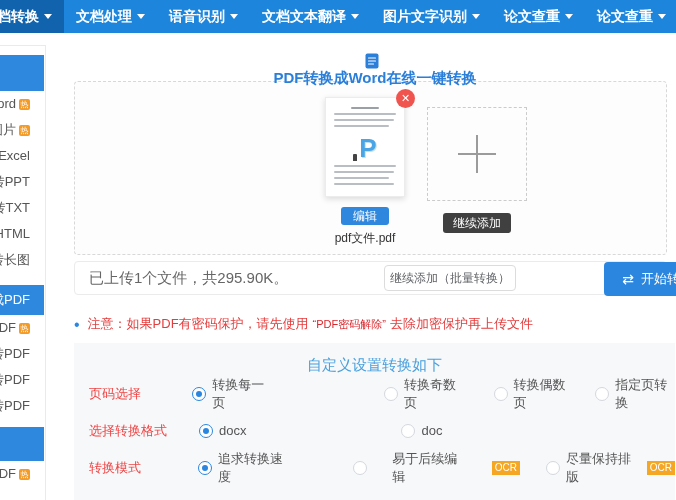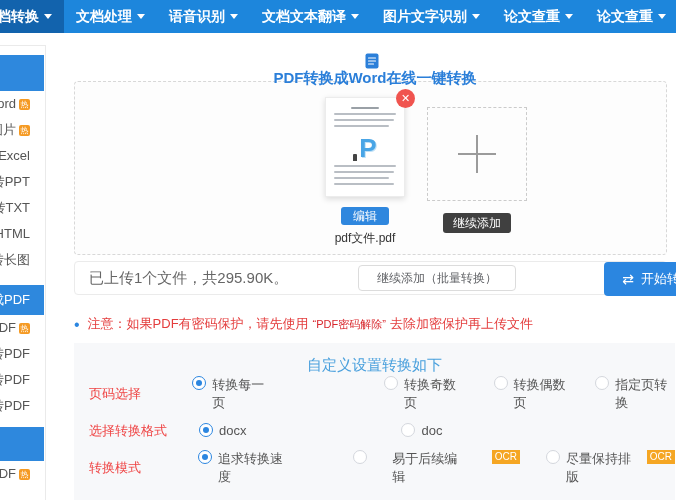--- a/index.html
+++ b/index.html
@@ -64,37 +64,37 @@
   .plus::before{content:"";position:absolute;left:0;top:18px;width:38px;height:2px;background:#9b9b9b;}
   .plus::after{content:"";position:absolute;left:18px;top:0;width:2px;height:38px;background:#9b9b9b;}
   .add-btn{display:inline-block;margin-top:12px;background:#404040;color:#fff;font-size:12px;
     line-height:20px;padding:0 10px;border-radius:3px;cursor:pointer;}
   
   .status-bar{position:relative;margin:6px 0 0 30px;width:593px;height:34px;box-sizing:border-box;
     border:1px solid #ebebeb;border-radius:4px;background:#fff;display:flex;align-items:center;
     padding:0 150px 0 14px;}
   .status-text{flex:1;font-size:15px;color:#666;}
   .batch-btn{border:1px solid #dcdcdc;border-radius:4px;background:#fff;color:#606266;
-    font-size:12px;line-height:24px;padding:0 18px;cursor:pointer;white-space:nowrap;}
+    font-size:12px;line-height:24px;padding:0 5px;cursor:pointer;white-space:nowrap;}
   .convert-btn{position:absolute;right:-45px;top:0;height:34px;box-sizing:border-box;
     background:#2b86e0;color:#fff;border-radius:4px;display:flex;align-items:center;
     padding:0 18px;font-size:13px;cursor:pointer;white-space:nowrap;}
   .convert-btn .swap{margin-right:7px;font-size:14px;}
   
   .notice{margin:20px 0 0 30px;display:flex;align-items:center;font-size:13px;}
   .bullet{color:#2b86e0;font-size:16px;margin-right:8px;line-height:13px;}
   .ntext{color:#e43d3d;}
   .nlink{color:#d8262c;font-size:11px;margin:0 4px;cursor:pointer;text-align:right;}
   
   .panel{margin:10px 0 0 30px;width:601px;height:158px;background:#f7f8fa;box-sizing:border-box;}
   .panel-title{padding-top:13px;text-align:center;font-size:15px;color:#4aa0dd;}
   .form-row{display:flex;align-items:center;height:37px;padding-left:15px;font-size:13px;}
   .form-row:first-of-type{margin-top:14px;}
   .frow-label{width:110px;color:#ef4444;}
-  .opt{display:inline-flex;align-items:flex-start;color:#555;cursor:pointer;}
+  .opt{display:inline-flex;align-items:center;color:#555;cursor:pointer;}
   .radio{width:14px;height:14px;border:1px solid #d4d7dd;border-radius:50%;background:#fff;
     box-sizing:border-box;margin-right:6px;position:relative;flex:none;}
   .opt.selected .radio{border-color:#2b86e0;}
   .opt.selected .radio::after{content:"";position:absolute;left:3px;top:3px;width:6px;height:6px;
     border-radius:50%;background:#2b86e0;}
   .obadge{margin-left:4px;background:#f5a623;color:#fff;font-size:10px;line-height:14px;
     padding:0 3px;border-radius:0;}
   .obadge:empty{display:none;}
   .r1o1{margin-right:112px;} .r1o2{margin-right:30px;} .r1o3{margin-right:22px;}
   .r2o1{margin-right:155px;}

